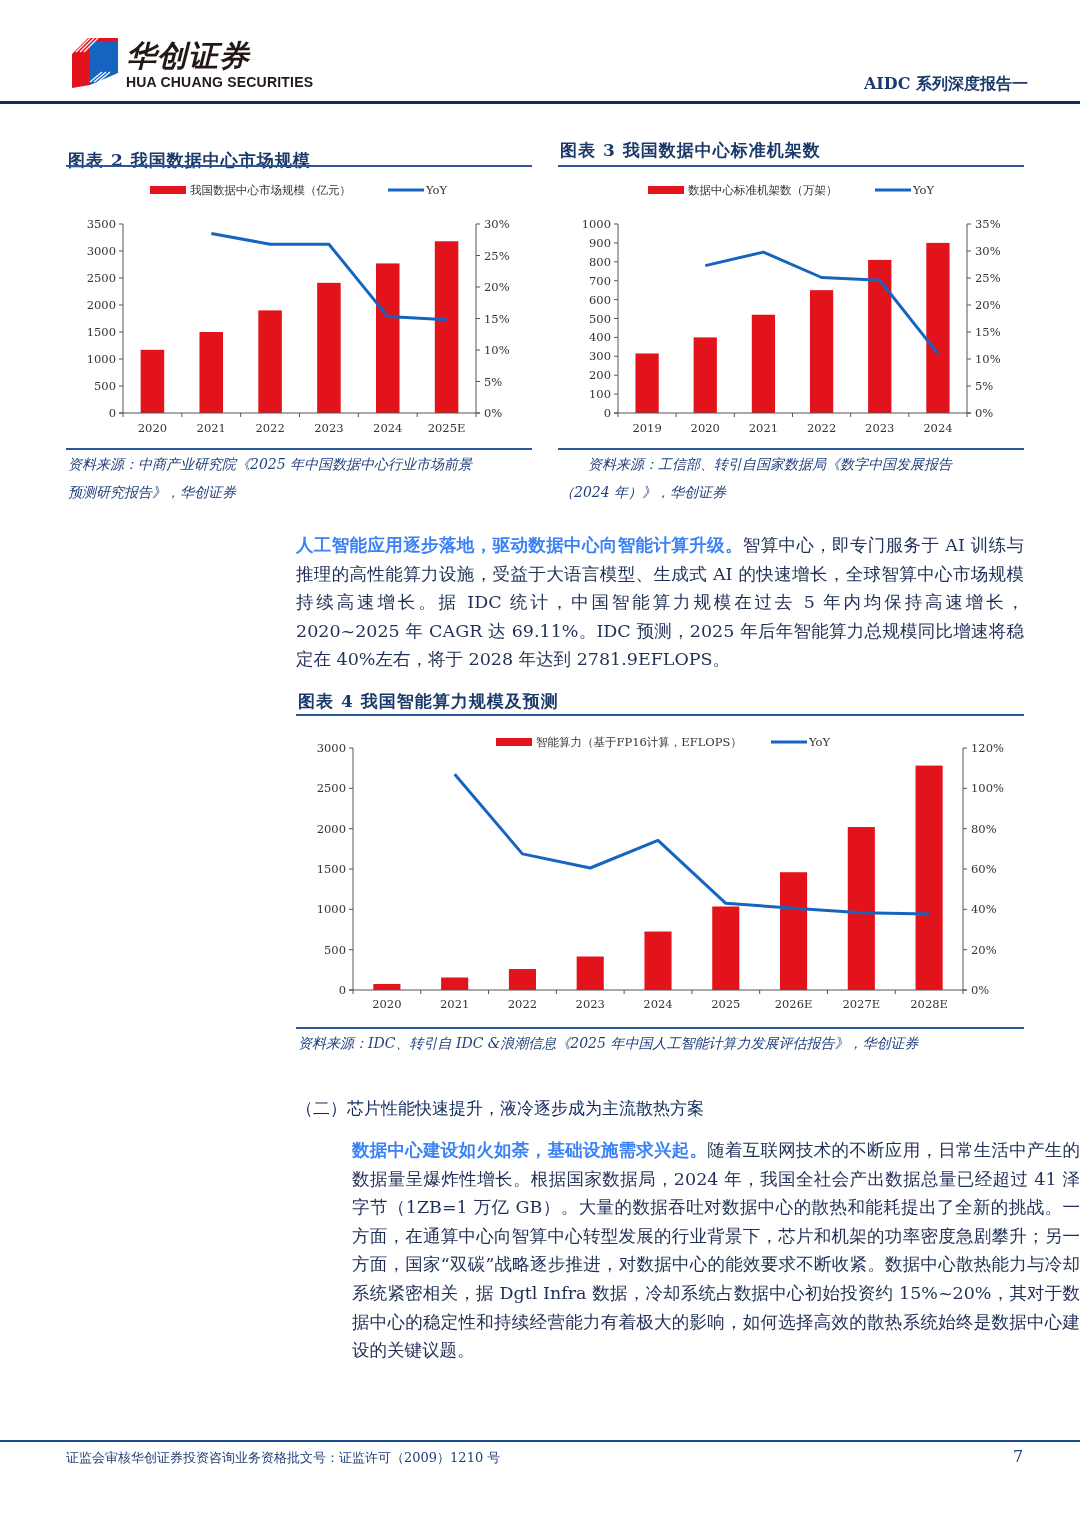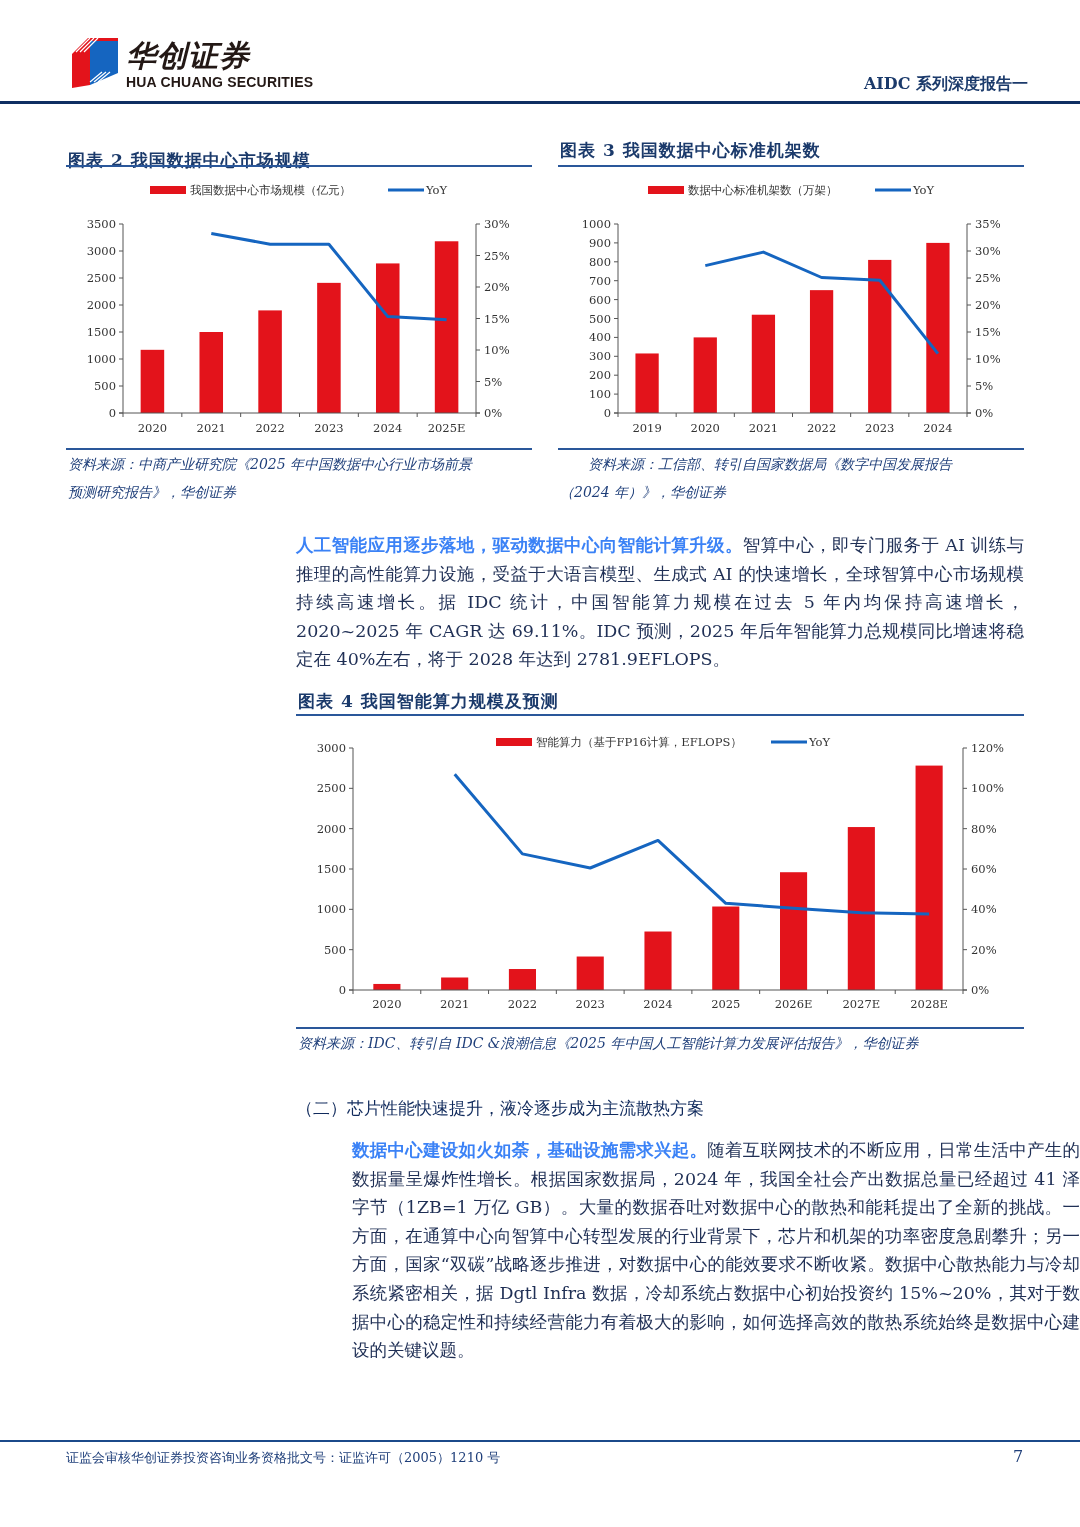--- a/index.html
+++ b/index.html
@@ -273,14 +273,14 @@
   </svg>
 <div class="abs fig-rule" style="left:296px;top:1027px;width:728px;height:1.5px;"></div>
 <div class="abs src" style="left:298px;top:1029px;">资料来源：IDC、转引自 IDC &amp;浪潮信息《2025 年中国人工智能计算力发展评估报告》，华创证券</div>
 
 <div class="abs section-title" style="left:296px;top:1097px;">（二）芯片性能快速提升，液冷逐步成为主流散热方案</div>
 <div class="abs body-text" style="left:304px;top:1136px;width:728px;margin-left:48px;">
   <b>数据中心建设如火如荼，基础设施需求兴起。</b><span>随着互联网技术的不断应用，日常生活中产生的数据量呈爆炸性增长。根据国家数据局，2024 年，我国全社会产出数据总量已经超过 41 泽字节（1ZB=1 万亿 GB）。大量的数据吞吐对数据中心的散热和能耗提出了全新的挑战。一方面，在通算中心向智算中心转型发展的行业背景下，芯片和机架的功率密度急剧攀升；另一方面，国家“双碳”战略逐步推进，对数据中心的能效要求不断收紧。数据中心散热能力与冷却系统紧密相关，据 Dgtl Infra 数据，冷却系统占数据中心初始投资约 15%~20%，其对于数据中心的稳定性和持续经营能力有着极大的影响，如何选择高效的散热系统始终是数据中心建设的关键议题。</span>
 </div>
 
 <div class="abs footer-rule"></div>
-<div class="abs footer-text">证监会审核华创证券投资咨询业务资格批文号：证监许可（2005）1210 号</div>
+<div class="abs footer-text">证监会审核华创证券投资咨询业务资格批文号：证监许可（2009）1210 号</div>
 <div class="abs page-num">7</div>
 
 </body></html>

